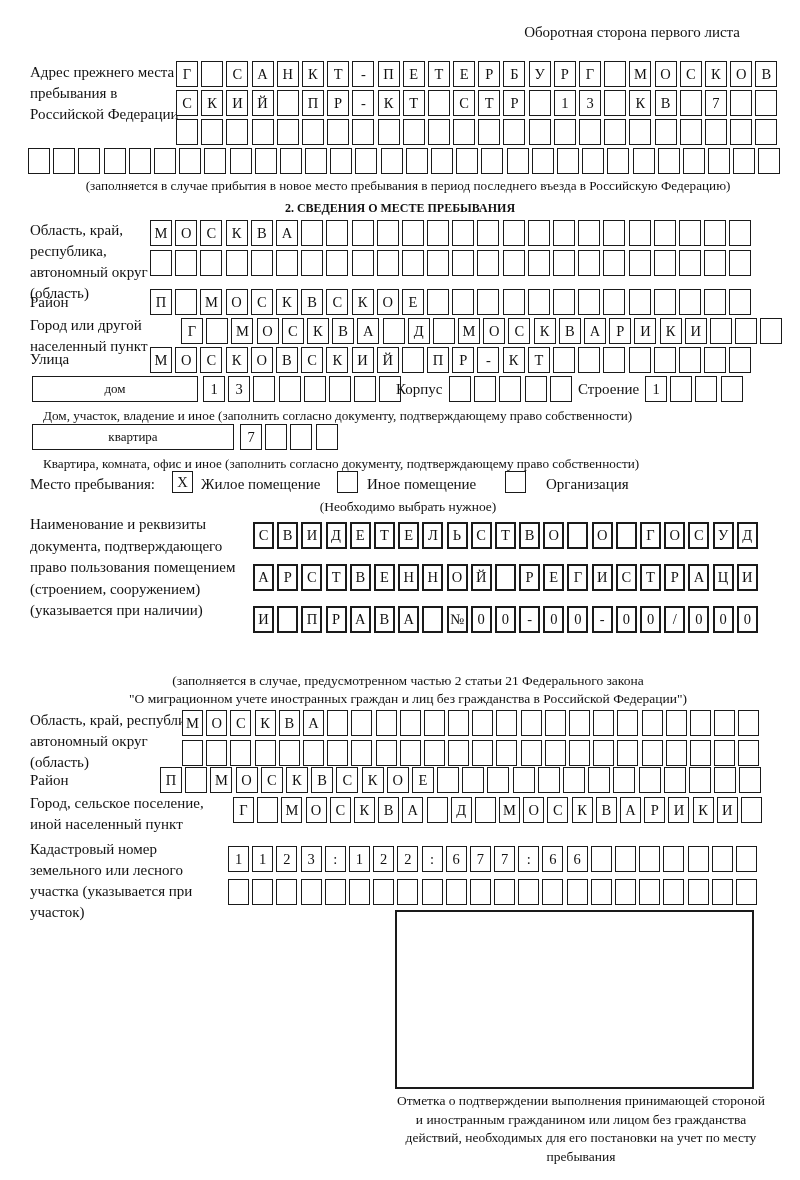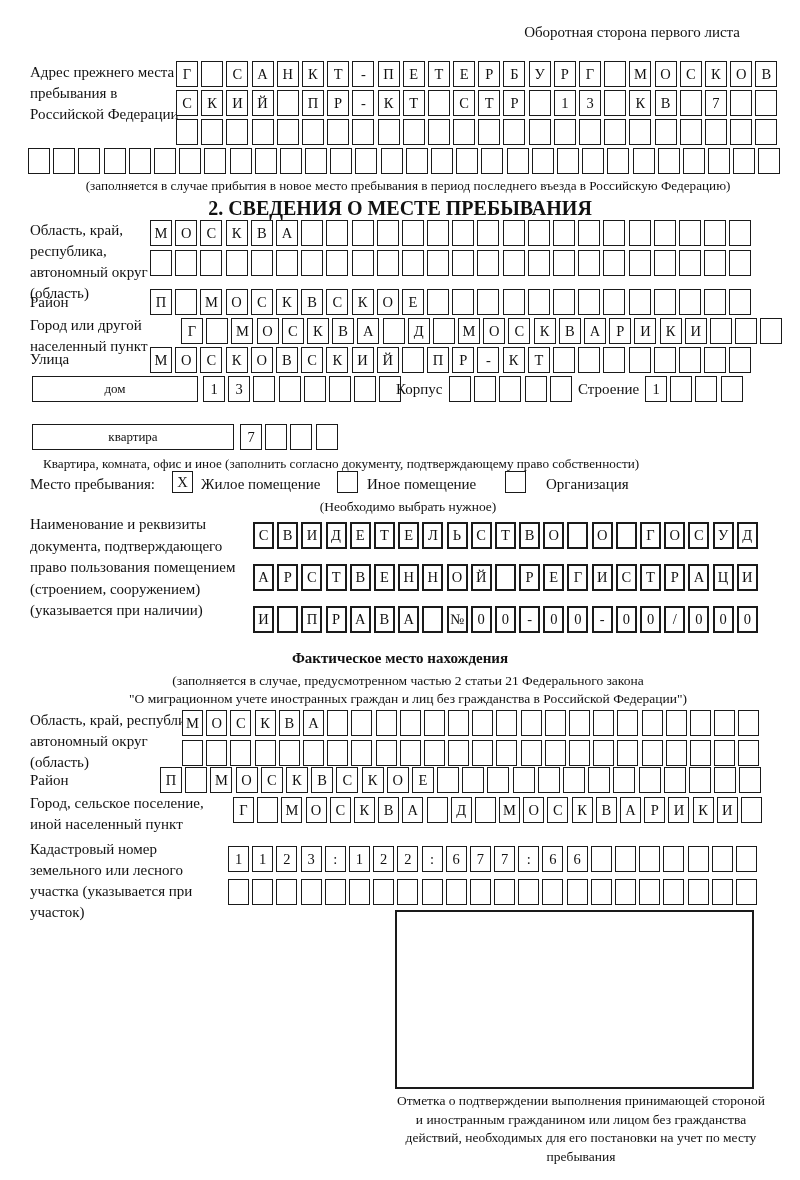--- a/index.html
+++ b/index.html
@@ -134,21 +134,21 @@
       <span class="cell"></span>
       <span class="cell"></span>
       <span class="cell"></span>
       <span class="cell"></span>
       <span class="cell"></span>
       <span class="cell"></span>
       <span class="cell"></span>
     </div>
   <div class="abs cap center" style="top:177px;">(заполняется в случае прибытия в новое место пребывания в период последнего въезда в Российскую Федерацию)</div>
 
-  <div class="abs lbl bold center" style="top:198px;font-size:20px;">2. СВЕДЕНИЯ О МЕСТЕ ПРЕБЫВАНИЯ</div>
+  <div class="abs lbl bold center" style="top:198px;font-size:12px;">2. СВЕДЕНИЯ О МЕСТЕ ПРЕБЫВАНИЯ</div>
 
   <div class="abs lbl" style="left:30px;top:220px;width:120px;">Область, край, республика, автономный округ (область)</div>
   <div class="cells" style="left:150px;top:220px;">
       <span class="cell">М</span>
       <span class="cell">О</span>
       <span class="cell">С</span>
       <span class="cell">К</span>
       <span class="cell">В</span>
       <span class="cell">А</span>
       <span class="cell"></span>
@@ -300,20 +300,21 @@
       <span class="cell"></span>
       <span class="cell"></span>
     </div>
   <div class="abs lbl" style="left:578px;top:379px;">Строение</div>
   <div class="cells" style="left:645px;top:376px;">
       <span class="cell">1</span>
       <span class="cell"></span>
       <span class="cell"></span>
       <span class="cell"></span>
     </div>
+  <div class="abs cap" style="left:35px;top:407px;">Дом, участок, владение и иное (заполнить согласно документу, подтверждающему право собственности)</div>
 
   <div class="namedbox" style="left:32px;top:424px;width:202px;height:26px;">квартира</div>
   <div class="cells" style="left:240px;top:424px;">
       <span class="cell">7</span>
       <span class="cell"></span>
       <span class="cell"></span>
       <span class="cell"></span>
     </div>
   <div class="abs cap" style="left:35px;top:455px;">Квартира, комната, офис и иное (заполнить согласно документу, подтверждающему право собственности)</div>
 
@@ -390,21 +391,20 @@
       <span class="cell">0</span>
       <span class="cell">-</span>
       <span class="cell">0</span>
       <span class="cell">0</span>
       <span class="cell">/</span>
       <span class="cell">0</span>
       <span class="cell">0</span>
       <span class="cell">0</span>
     </div>
 
-  <div class="abs lbl bold center" style="top:648px;">Фактическое место нахождения</div>
   <div class="abs cap center" style="top:672px;font-size:13.5px;">(заполняется в случае, предусмотренном частью 2 статьи 21 Федерального закона</div>
   <div class="abs cap center" style="top:690px;font-size:13.5px;">"О миграционном учете иностранных граждан и лиц без гражданства в Российской Федерации")</div>
 
   <div class="abs lbl" style="left:30px;top:710px;width:175px;">Область, край, республика, автономный округ (область)</div>
   <div class="cells p24" style="left:182px;top:710px;">
       <span class="cell">М</span>
       <span class="cell">О</span>
       <span class="cell">С</span>
       <span class="cell">К</span>
       <span class="cell">В</span>

